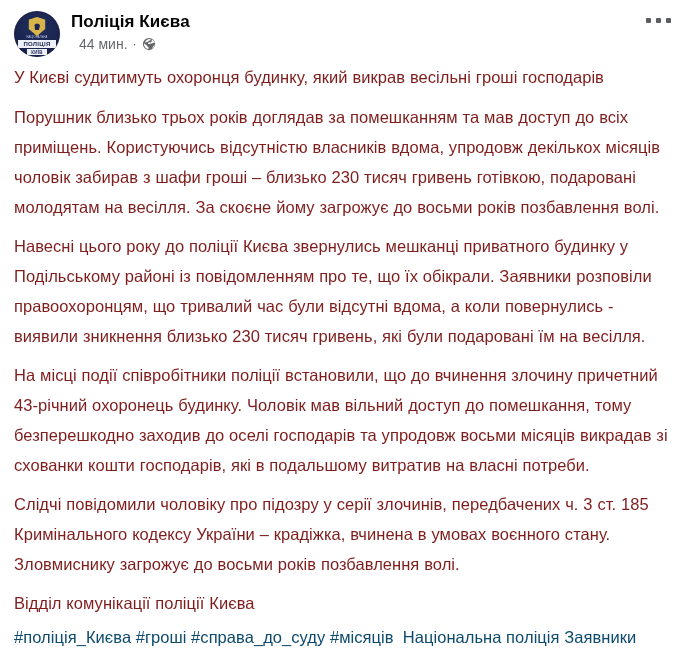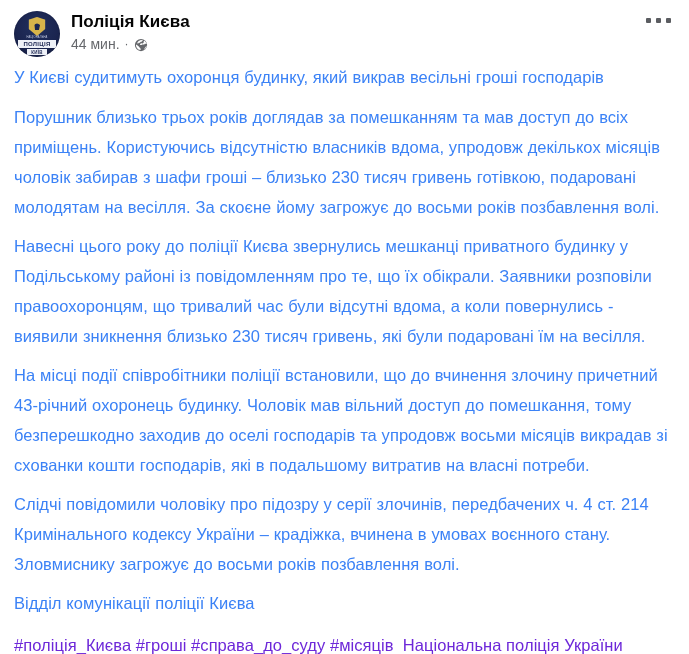--- a/index.html
+++ b/index.html
@@ -122,25 +122,26 @@
   .page-name {
     font-size: 17px;
     font-weight: bold;
     color: #050505;
     line-height: 20px;
     letter-spacing: 0.1px;
     white-space: nowrap;
   }
   .meta-row {
     display: flex;
-    align-items: flex-end;
+    align-items: center;
     margin-top: 4px;
     font-size: 14px;
     color: #65676b;
     line-height: 16px;
+    margin-left: 8px;
   }
   .meta-time { white-space: nowrap; }
   .meta-dot {
     margin: 0 5px;
     color: #65676b;
     font-size: 12px;
   }
   .globe-icon {
     display: inline-flex;
     width: 14px;
@@ -167,36 +168,36 @@
   }
 
   
   .post-body {
     padding: 0 14px;
     box-sizing: border-box;
   }
   .para {
     font-size: 16.5px;
     line-height: 30px;
-    color: #3b82f6;
+    color: #7f1d1d;
     margin: 0 0 9px 0;
     letter-spacing: 0.05px;
     word-spacing: 0.2px;
   }
   .para.headline { margin-bottom: 10px; }
-  .para.signature { margin-bottom: 12px; }
+  .para.signature { margin-bottom: 4px; }
   .tags {
     font-size: 16.5px;
     line-height: 30px;
     color: #2d53c8;
     margin: 0;
     letter-spacing: 0.05px;
   }
   .tags a, .tags span.link {
-    color: #6d28d9;
+    color: #0c4a6e;
     text-decoration: none;
     cursor: pointer;
   }
   .tag-gap { letter-spacing: 0; }
 </style>
 </head>
 <body>
 
 <div class="post">
 
@@ -232,20 +233,20 @@
   <div class="post-body">
 
     <p class="para headline">У Києві судитимуть охоронця будинку, який викрав весільні гроші господарів</p>
 
     <p class="para">Порушник близько трьох років доглядав за помешканням та мав доступ до всіх приміщень. Користуючись відсутністю власників вдома, упродовж декількох місяців чоловік забирав з шафи гроші – близько 230 тисяч гривень готівкою, подаровані молодятам на весілля. За скоєне йому загрожує до восьми років позбавлення волі.</p>
 
     <p class="para">Навесні цього року до поліції Києва звернулись мешканці приватного будинку у Подільському районі із повідомленням про те, що їх обікрали. Заявники розповіли правоохоронцям, що тривалий час були відсутні вдома, а коли повернулись - виявили зникнення близько 230 тисяч гривень, які були подаровані їм на весілля.</p>
 
     <p class="para">На місці події співробітники поліції встановили, що до вчинення злочину причетний 43-річний охоронець будинку. Чоловік мав вільний доступ до помешкання, тому безперешкодно заходив до оселі господарів та упродовж восьми місяців викрадав зі схованки кошти господарів, які в подальшому витратив на власні потреби.</p>
 
-    <p class="para">Слідчі повідомили чоловіку про підозру у серії злочинів, передбачених ч. 4 ст. 214 Кримінального кодексу України – крадіжка, вчинена в умовах воєнного стану. Зловмиснику загрожує до восьми років позбавлення волі.</p>
+    <p class="para">Слідчі повідомили чоловіку про підозру у серії злочинів, передбачених ч. 3 ст. 185 Кримінального кодексу України – крадіжка, вчинена в умовах воєнного стану. Зловмиснику загрожує до восьми років позбавлення волі.</p>
 
     <p class="para signature">Відділ комунікації поліції Києва</p>
 
-    <p class="tags"><span class="link">#поліція_Києва</span><span class="tag-gap"> </span><span class="link">#гроші</span><span class="tag-gap"> </span><span class="link">#справа_до_суду</span><span class="tag-gap"> </span><span class="link">#місяців</span><span class="tag-gap">&nbsp; </span><span class="link">Національна поліція України</span><span class="tag-gap"> </span></p>
+    <p class="tags"><span class="link">#поліція_Києва</span><span class="tag-gap"> </span><span class="link">#гроші</span><span class="tag-gap"> </span><span class="link">#справа_до_суду</span><span class="tag-gap"> </span><span class="link">#місяців</span><span class="tag-gap">&nbsp; </span><span class="link">Національна поліція Заявники</span><span class="tag-gap"> </span></p>
 
   </div>
 </div>
 
 </body></html>

